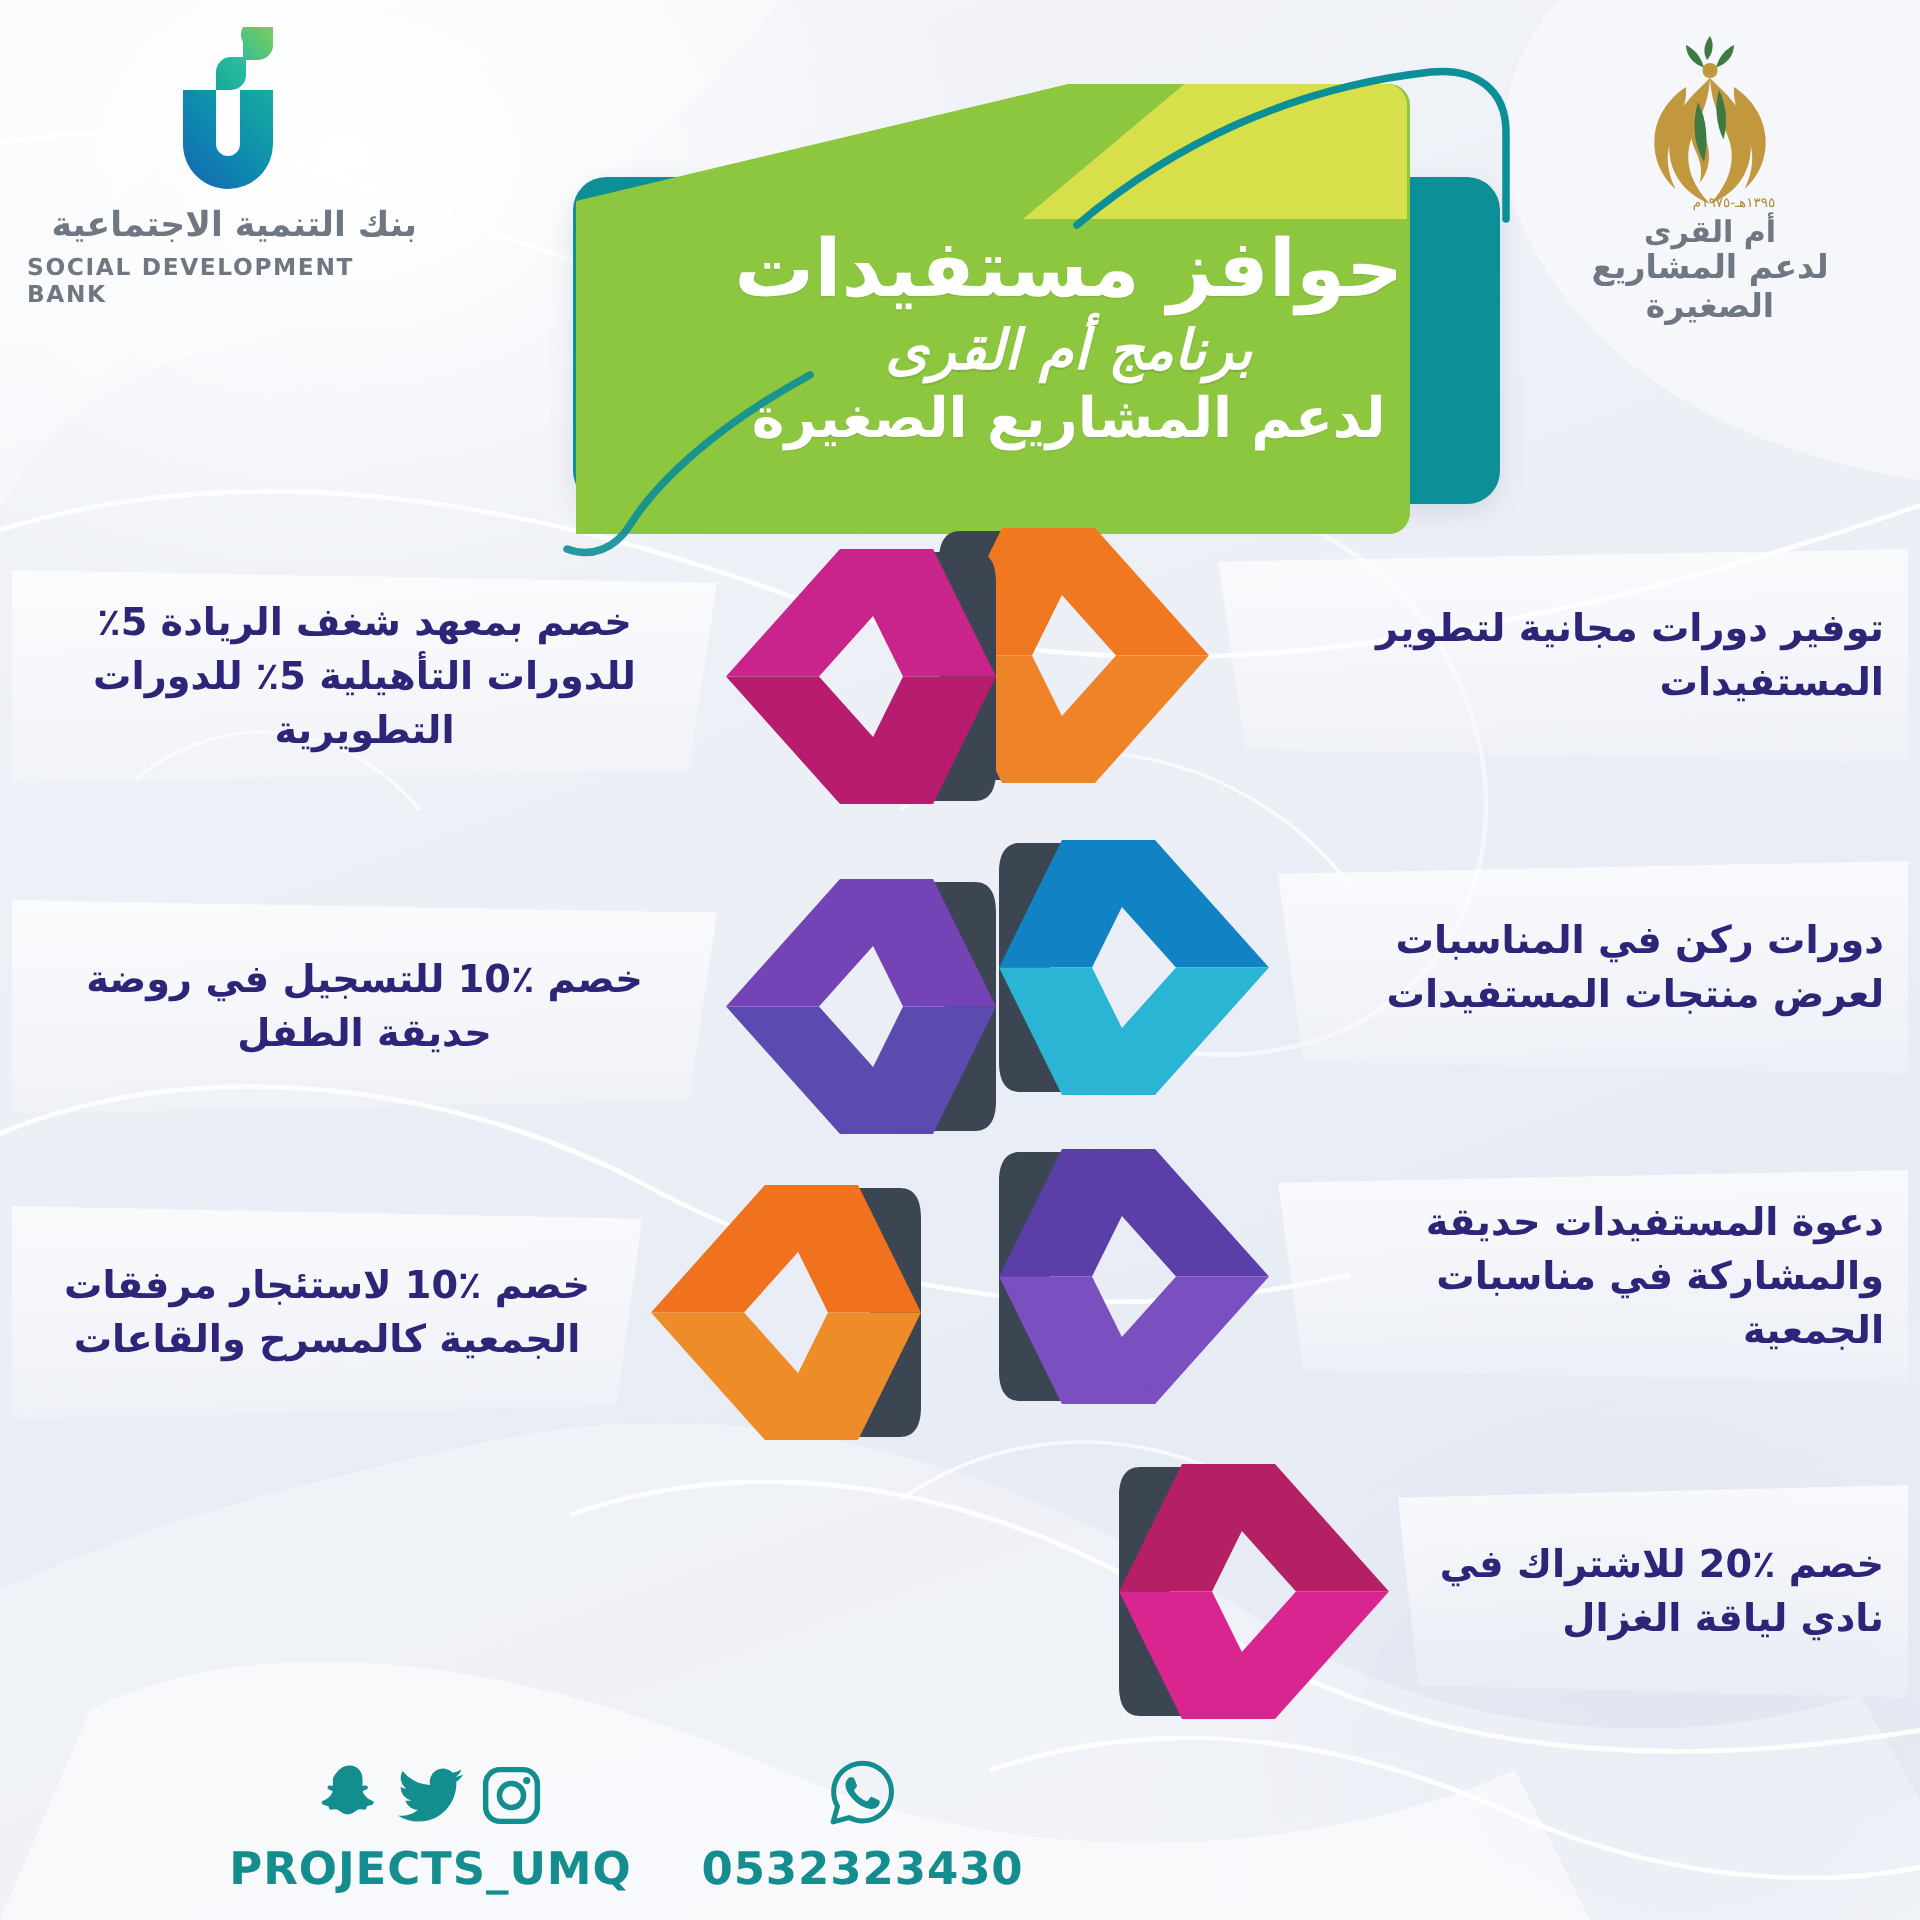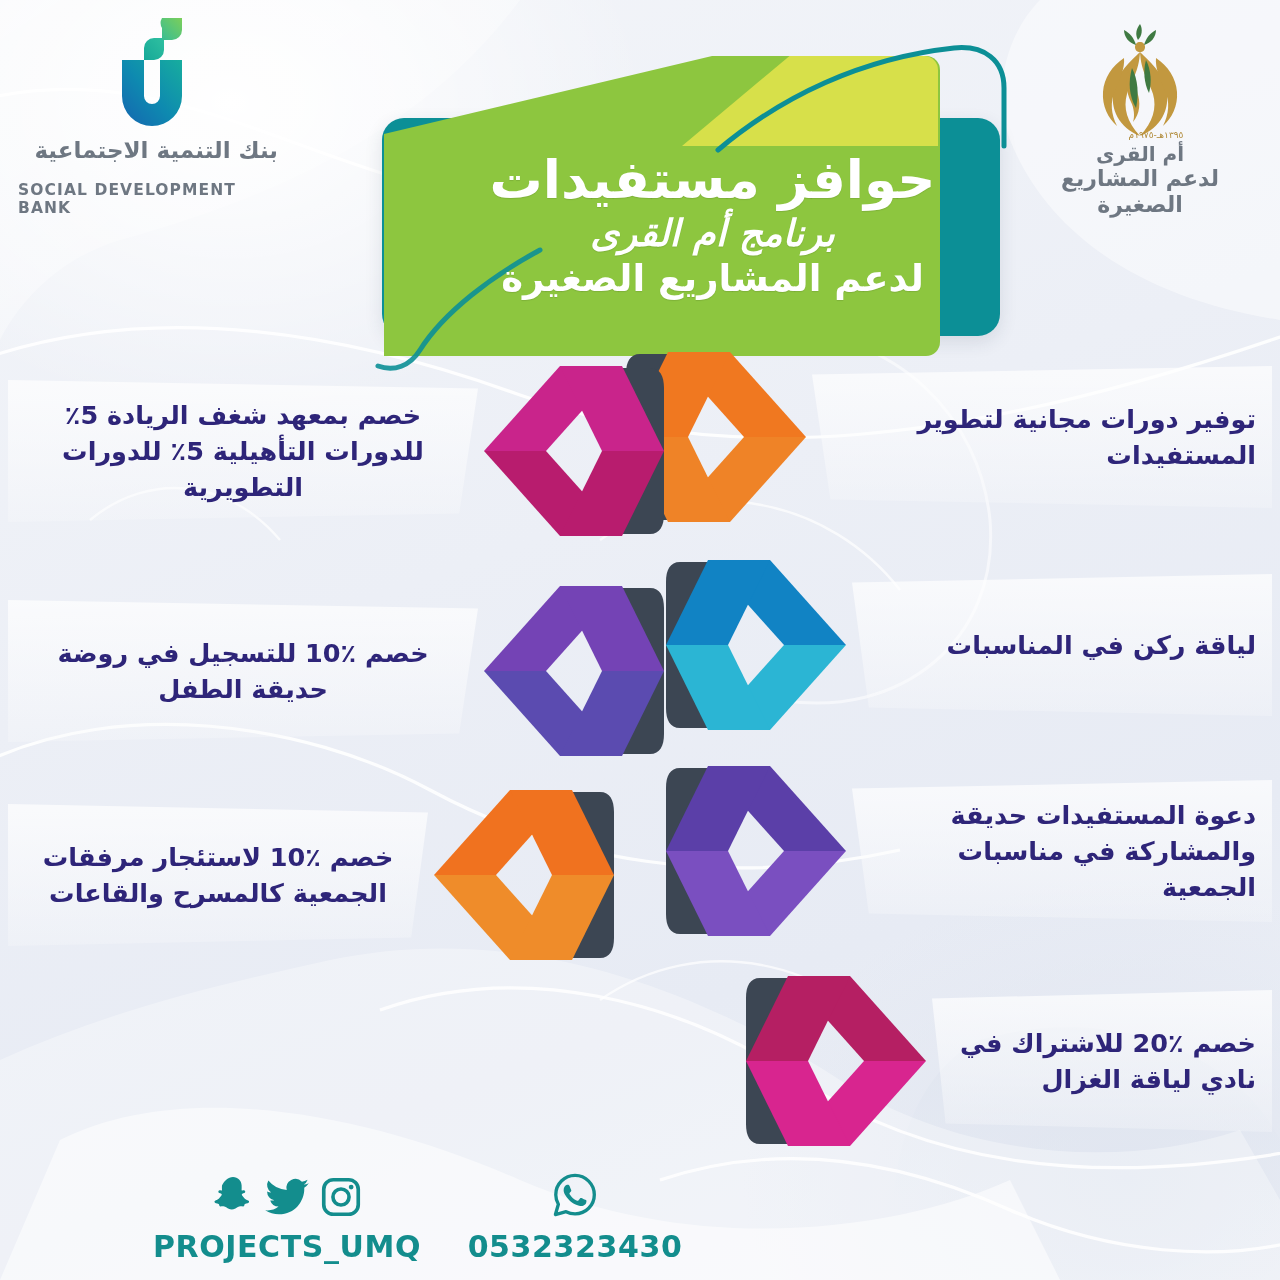--- a/index.html
+++ b/index.html
@@ -21,21 +21,21 @@
 
   
   .logo-left{position:absolute;left:18px;top:8px;width:260px;}
   .sdb-mark{width:104px;height:124px;margin:0 auto;display:block;}
   .sdb-ar{
     font-size:23px;font-weight:700;color:#6e7782;letter-spacing:-0.5px;
     margin-top:6px;direction:rtl;line-height:1.1;
   }
   .sdb-en{
     font-size:15.5px;font-weight:700;color:#6e7782;letter-spacing:1.1px;
-    margin-top:18px;
+    margin-top:6px;
   }
 
   .logo-right{position:absolute;right:20px;top:6px;width:240px;text-align:center;}
   .umq-mark{width:116px;height:140px;margin:0 auto;display:block;}
   .umq-l1{font-size:20px;color:#6e7782;direction:rtl;font-weight:600;line-height:1.2;margin-top:-4px;}
   .umq-l2{font-size:22px;color:#6e7782;direction:rtl;font-weight:600;line-height:1.2;}
 
   
   .banner{position:absolute;left:382px;top:118px;width:618px;height:218px;}
   .banner .teal{
@@ -244,21 +244,22 @@
     <path d="M14,10 C4,10 0,18 0,30 v126 c0,12 4,20 14,20 h52 v-40 H44 a10,10 0 0 1 -10,-10 V60 a10,10 0 0 1 10,-10 h22 V10 Z" fill="#3c4653"></path>
     <path d="M42,8 h62 l76,85 h-62 Z" fill="#1183c4"></path>
     <path d="M42,178 h62 l76,-85 h-62 Z" fill="#2bb5d4"></path>
     <path d="M42,8 h62 l-42,85 h-62 Z" fill="#1183c4"></path>
     <path d="M42,178 h62 l-42,-85 h-62 Z" fill="#2bb5d4"></path>
   </svg>
         </div>
         <div class="txtwrap" style="width: 420px;">
           <div class="sheet" style="clip-path: polygon(0% 6%, 100% 0%, 100% 100%, 4% 94%);"></div>
           <div class="benefit-text">
-            <div>لياقة ركن في المناسبات</div>
+            <div>دورات ركن في المناسبات</div>
+            <div>لعرض منتجات المستفيدات</div>
           </div>
         </div>
       </div>
       <div class="item left" style="top: 578px;">
         <div class="arrow">
   <svg viewBox="0 0 186 186" style="transform:scaleX(-1);">
     <path d="M18,10 h60 a0,0 0 0 1 0,0 v36 h-46 a14,14 0 0 0 -14,14 v66 a14,14 0 0 0 14,14 h46 v36 h-60 a0,0 0 0 1 0,0 Z" fill="#3c4653" transform="translate(0,0)"></path>
     <path d="M14,10 C4,10 0,18 0,30 v126 c0,12 4,20 14,20 h52 v-40 H44 a10,10 0 0 1 -10,-10 V60 a10,10 0 0 1 10,-10 h22 V10 Z" fill="#3c4653"></path>
     <path d="M42,8 h62 l76,85 h-62 Z" fill="#7443b5"></path>
     <path d="M42,178 h62 l76,-85 h-62 Z" fill="#5b4bb0"></path>

